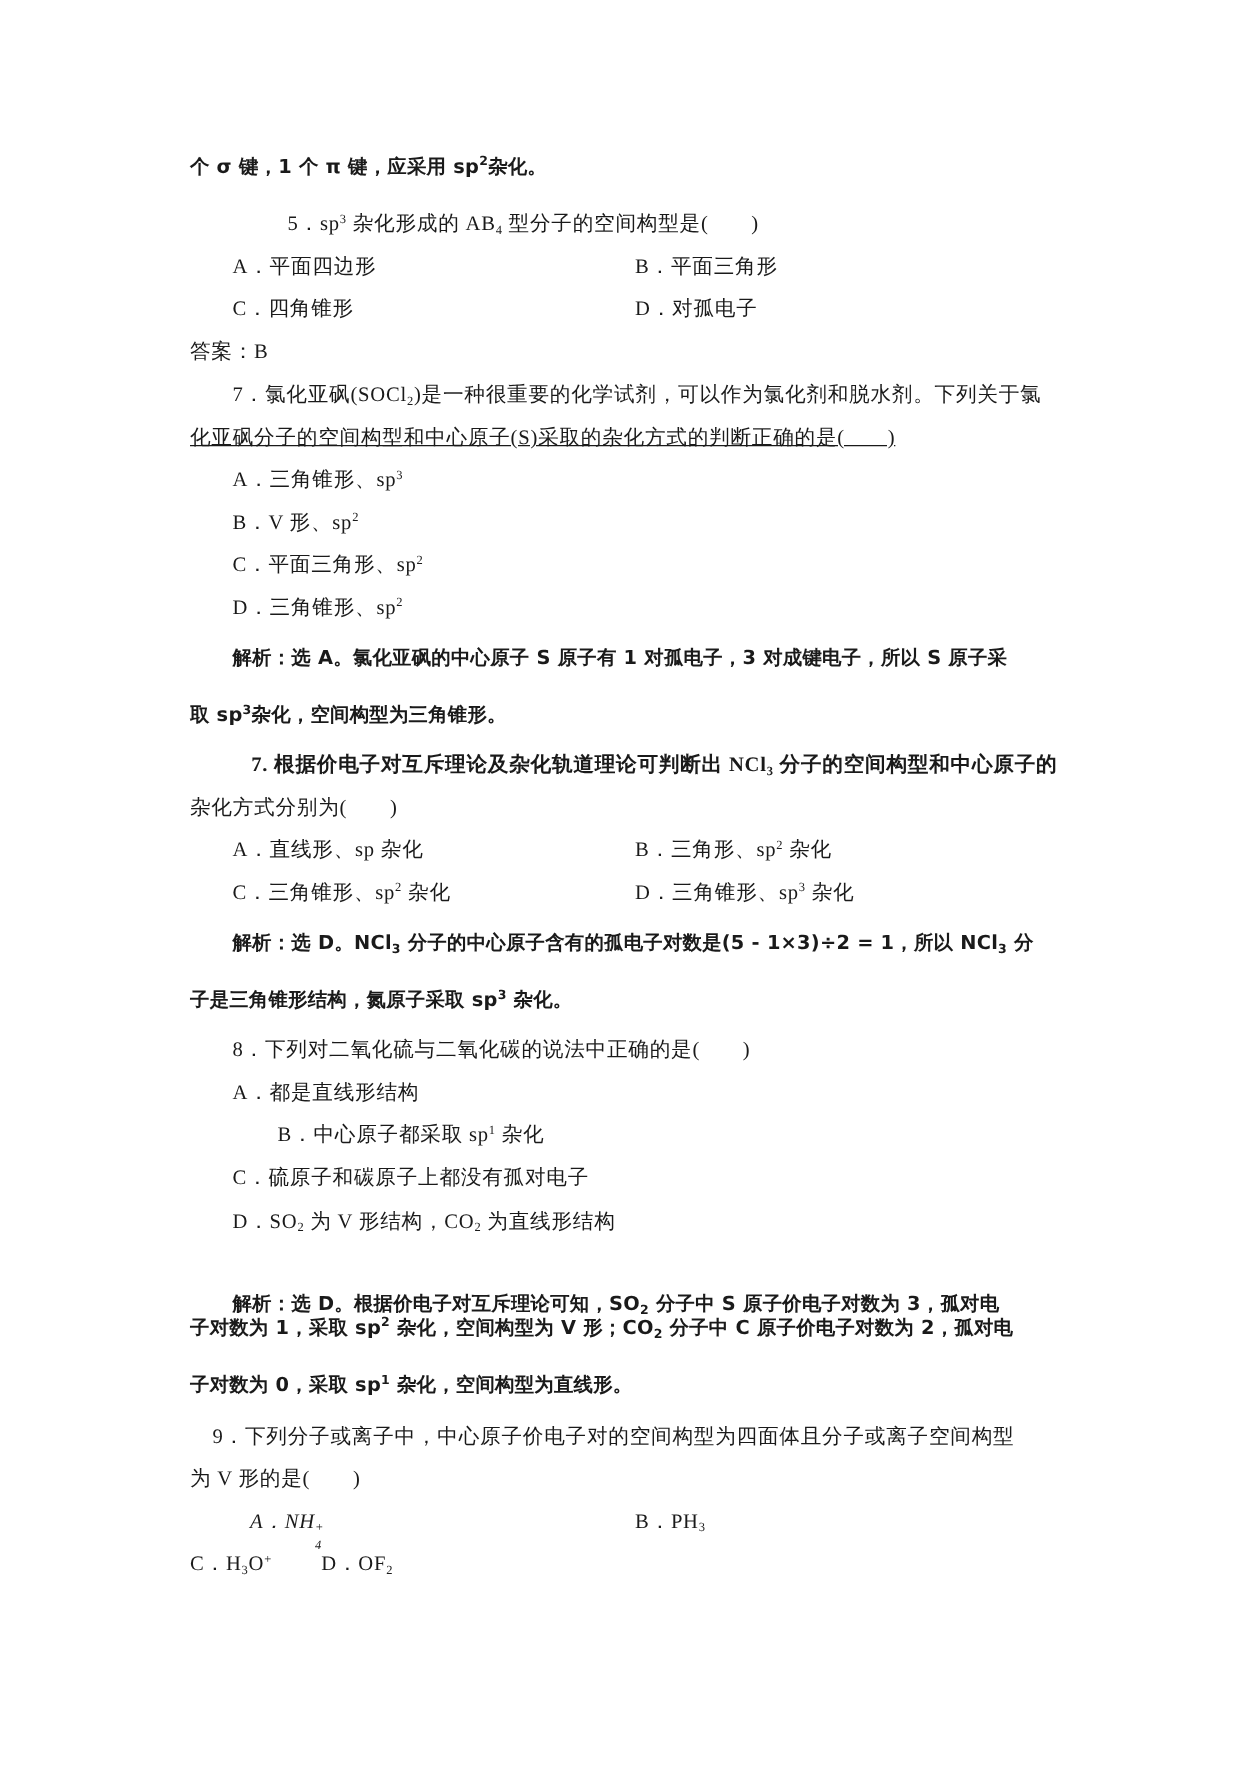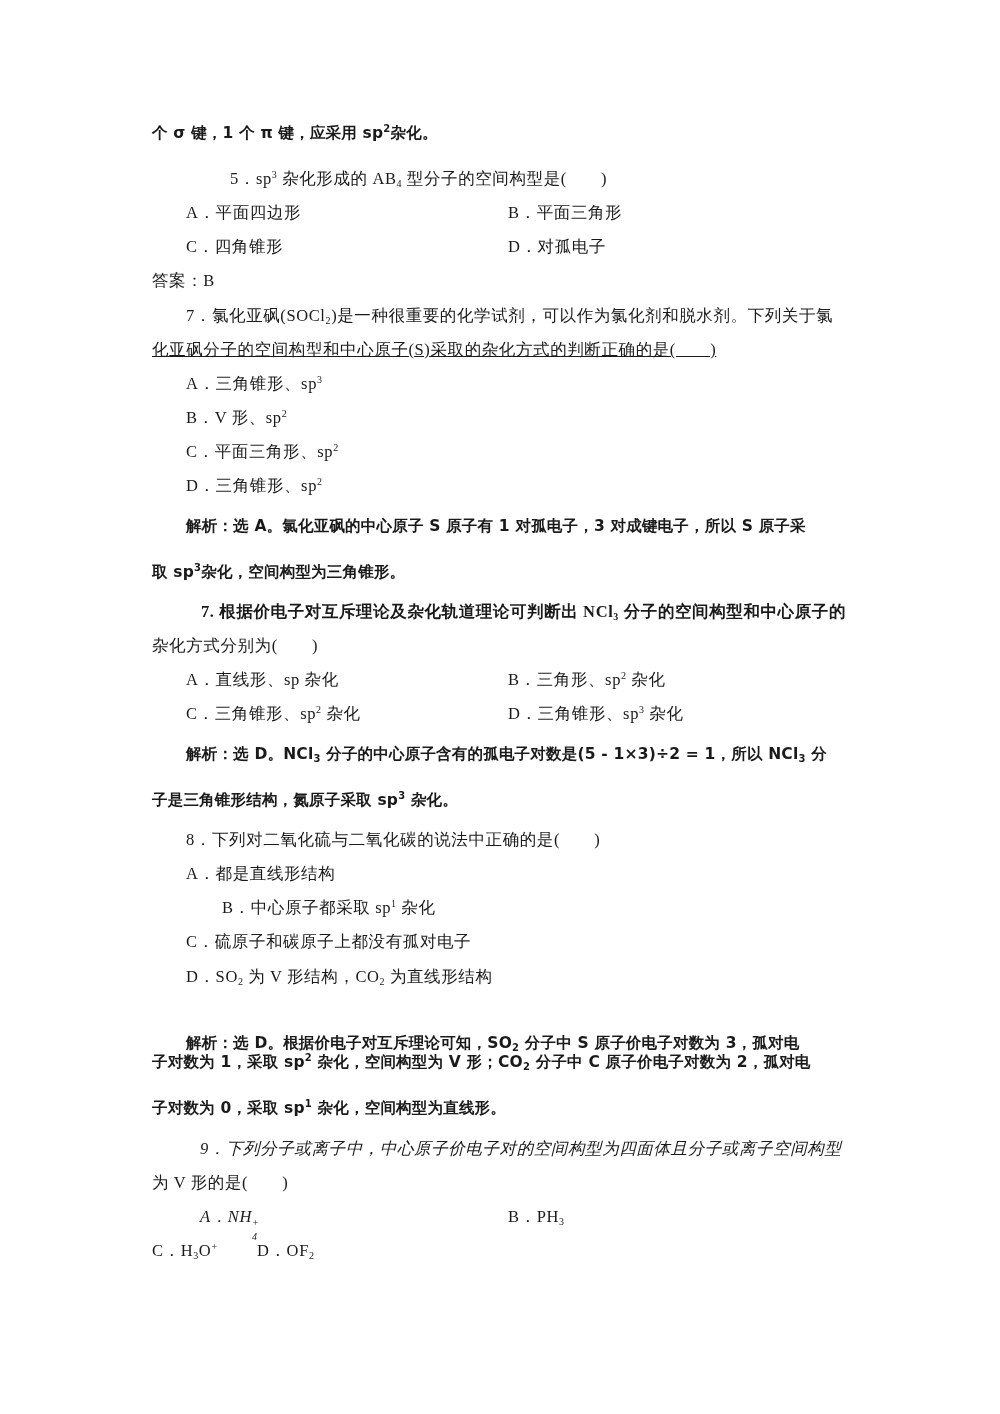--- a/index.html
+++ b/index.html
@@ -84,21 +84,21 @@
 <div class="line bold" style="left:186px; top:1005px;margin-top:27px;">
   <span>解析：选 D。根据价电子对互斥理论可知，SO</span><sub>2</sub><span> 分子中 S 原子价电子对数为 3，孤对电</span>
 </div>
 <div class="line bold" style="left:152px; top:1051px;">
   <span>子对数为 1，采取 sp</span><sup>2</sup><span> 杂化，空间构型为 V 形；CO</span><sub>2</sub><span> 分子中 C 原子价电子对数为 2，孤对电</span>
 </div>
 <div class="line bold" style="left:152px; top:1097px;">
   <span>子对数为 0，采取 sp</span><sup>1</sup><span> 杂化，空间构型为直线形。</span>
 </div>
 
-<div class="line" style="left:200px; top:1138px;font-style:italic;">9．下列分子或离子中，中心原子价电子对的空间构型为四面体且分子或离子空间构型</div>
+<div class="line" style="left:170px; top:1138px;">9．下列分子或离子中，中心原子价电子对的空间构型为四面体且分子或离子空间构型</div>
 <div class="line" style="left:152px; top:1172px;">为 V 形的是(　　)</div>
 <div class="line" style="left:200px; top:1206px;font-style:italic;">
   <span>A．NH</span><span class="ionstack"><span class="s1">+</span><span class="s2">4</span></span>
 </div>
 <div class="line" style="left:508px; top:1206px;">
   <span>B．PH</span><sub>3</sub>
 </div>
 <div class="line" style="left:152px; top:1240px;">
   <span>C．H</span><sub>3</sub><span>O</span><sup>+</sup>
 </div>

